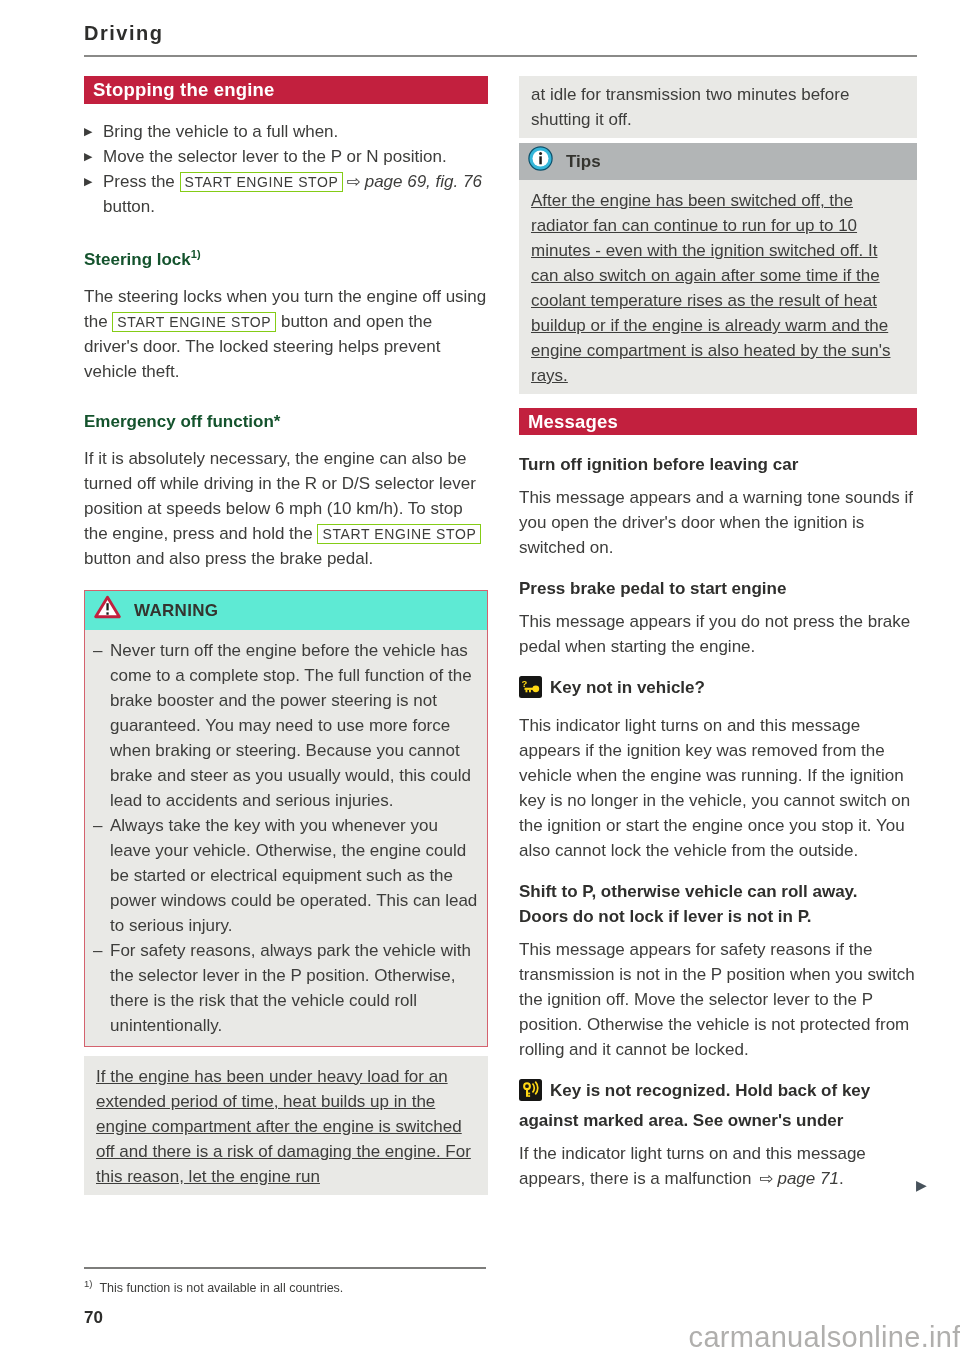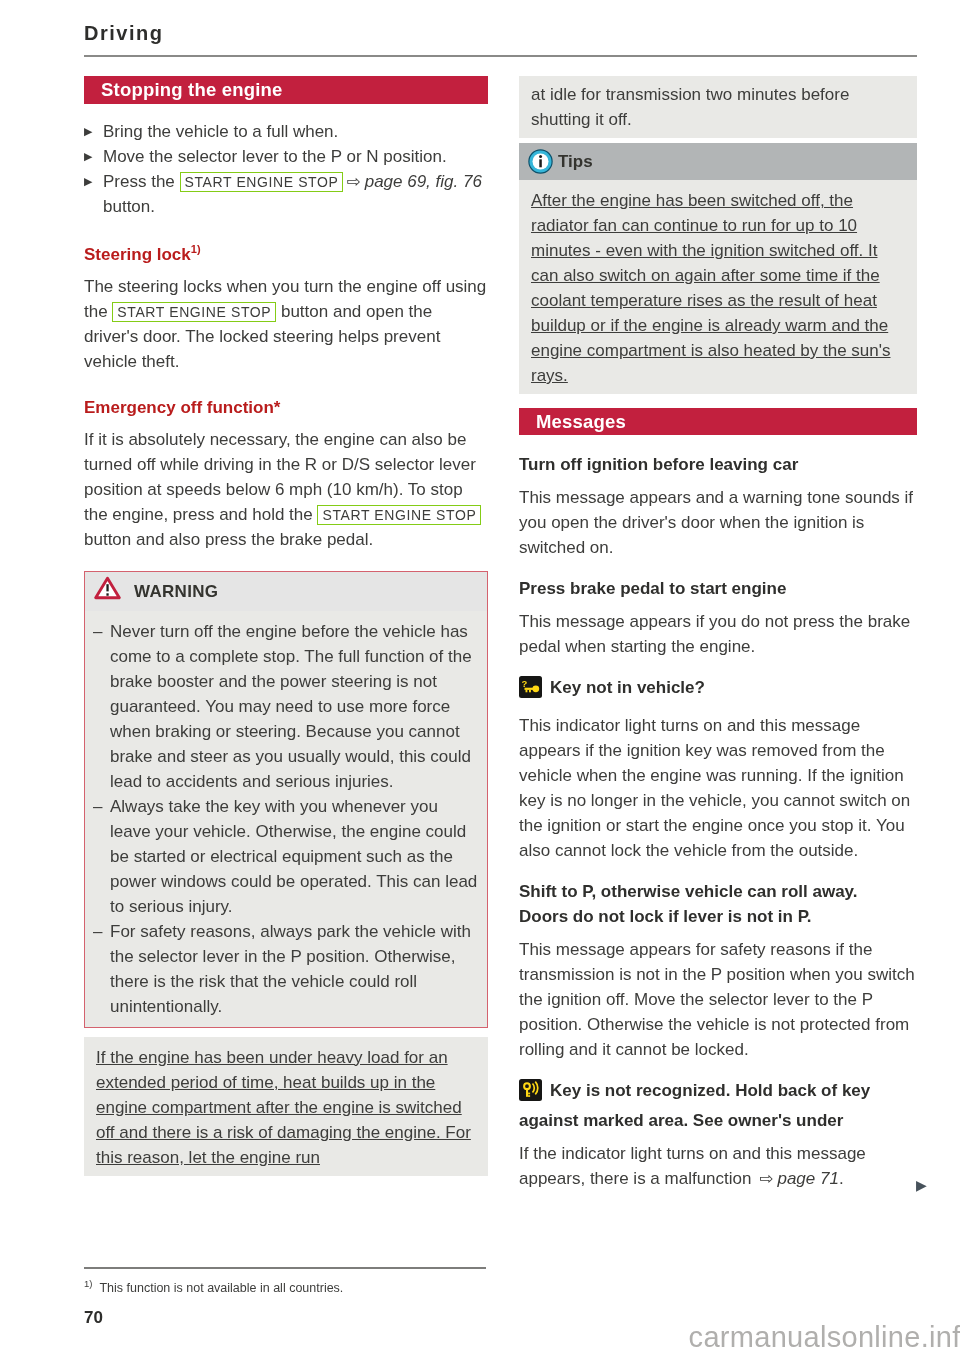--- a/index.html
+++ b/index.html
@@ -14,54 +14,54 @@
     font-size:20px; font-weight:bold; letter-spacing:1.5px; color:#2e2e2c; line-height:24px;
   }
   .pg-rule { position:absolute; left:52px; top:55px; width:833px; height:2px; background:#8a8a88; }
 
   .col { position:absolute; top:76px; }
   .col-left  { left:52px;  width:404px; }
   .col-right { left:487px; width:398px; }
 
   .banner {
     background:#c2203e; color:#ffffff; font-weight:bold; font-size:18.5px;
-    height:28px; line-height:28px; padding-left:17px; letter-spacing:0.2px;
+    height:28px; line-height:28px; padding-left:9px; letter-spacing:0.2px;
   }
   .mt-msgs { margin-top:14px; height:27px; line-height:27px; }
 
   .bullets { margin-top:15px; }
   .bullet { display:flex; }
   .bmark { width:19px; flex:none; font-size:11px; line-height:25px; color:#3d3d3b; }
   .btext { flex:1; }
 
-  .subhead { font-size:17px; font-weight:bold; color:#b91c1c; margin-top:19px; line-height:23px; }
+  .subhead { font-size:17px; font-weight:bold; color:#14532d; margin-top:19px; line-height:32px; }
   .subhead sup { font-size:11px; font-weight:bold; }
   .para { margin-top:8px; }
 
   .keycap {
     display:inline-block; border:1px solid #84cc16; padding:0 4px;
     font-size:14px; line-height:18px; letter-spacing:0.6px; white-space:nowrap; color:#3d3d3b;
   }
   .refarrow { margin:0 4px 0 3px; }
   .iref { font-style:italic; }
 
   .warnbox { margin-top:19px; border:1px solid #d4626e; }
   .warnhead {
-    background:#e5e5e5; display:flex; align-items:center; gap:13px;
+    background:#5eead4; display:flex; align-items:center; gap:13px;
     padding:6px 10px 6px 9px; height:39px;
   }
   .warntitle { font-weight:bold; font-size:17px; color:#34342f; letter-spacing:0.3px; }
   .warnbody { background:#e9e9e6; padding:8px 8px 8px 8px; }
   .w-item { display:flex; }
   .dash { width:17px; flex:none; }
   .w-text { flex:1; }
 
   .notebox { margin-top:9px; }
   .notehead {
-    background:#b2b5b6; display:flex; align-items:flex-start; gap:5px;
+    background:#b2b5b6; display:flex; align-items:center; gap:13px;
     padding:6px 10px 6px 9px; height:37px;
   }
   .notetitle { font-weight:bold; font-size:17px; color:#34342f; }
   .notebody { background:#e9e9e6; padding:8px 8px 6px 12px;text-decoration:underline; }
 
   .graybox { background:#e9e9e6; padding:6px 10px 6px 12px; }
   .tipsbox { margin-top:5px; }
 
   .msgtitle { font-weight:bold; color:#2f2f2d; margin-top:16px; line-height:25px; }
   .indicator-icon { display:inline-block; vertical-align:-5px; margin-right:8px; }

